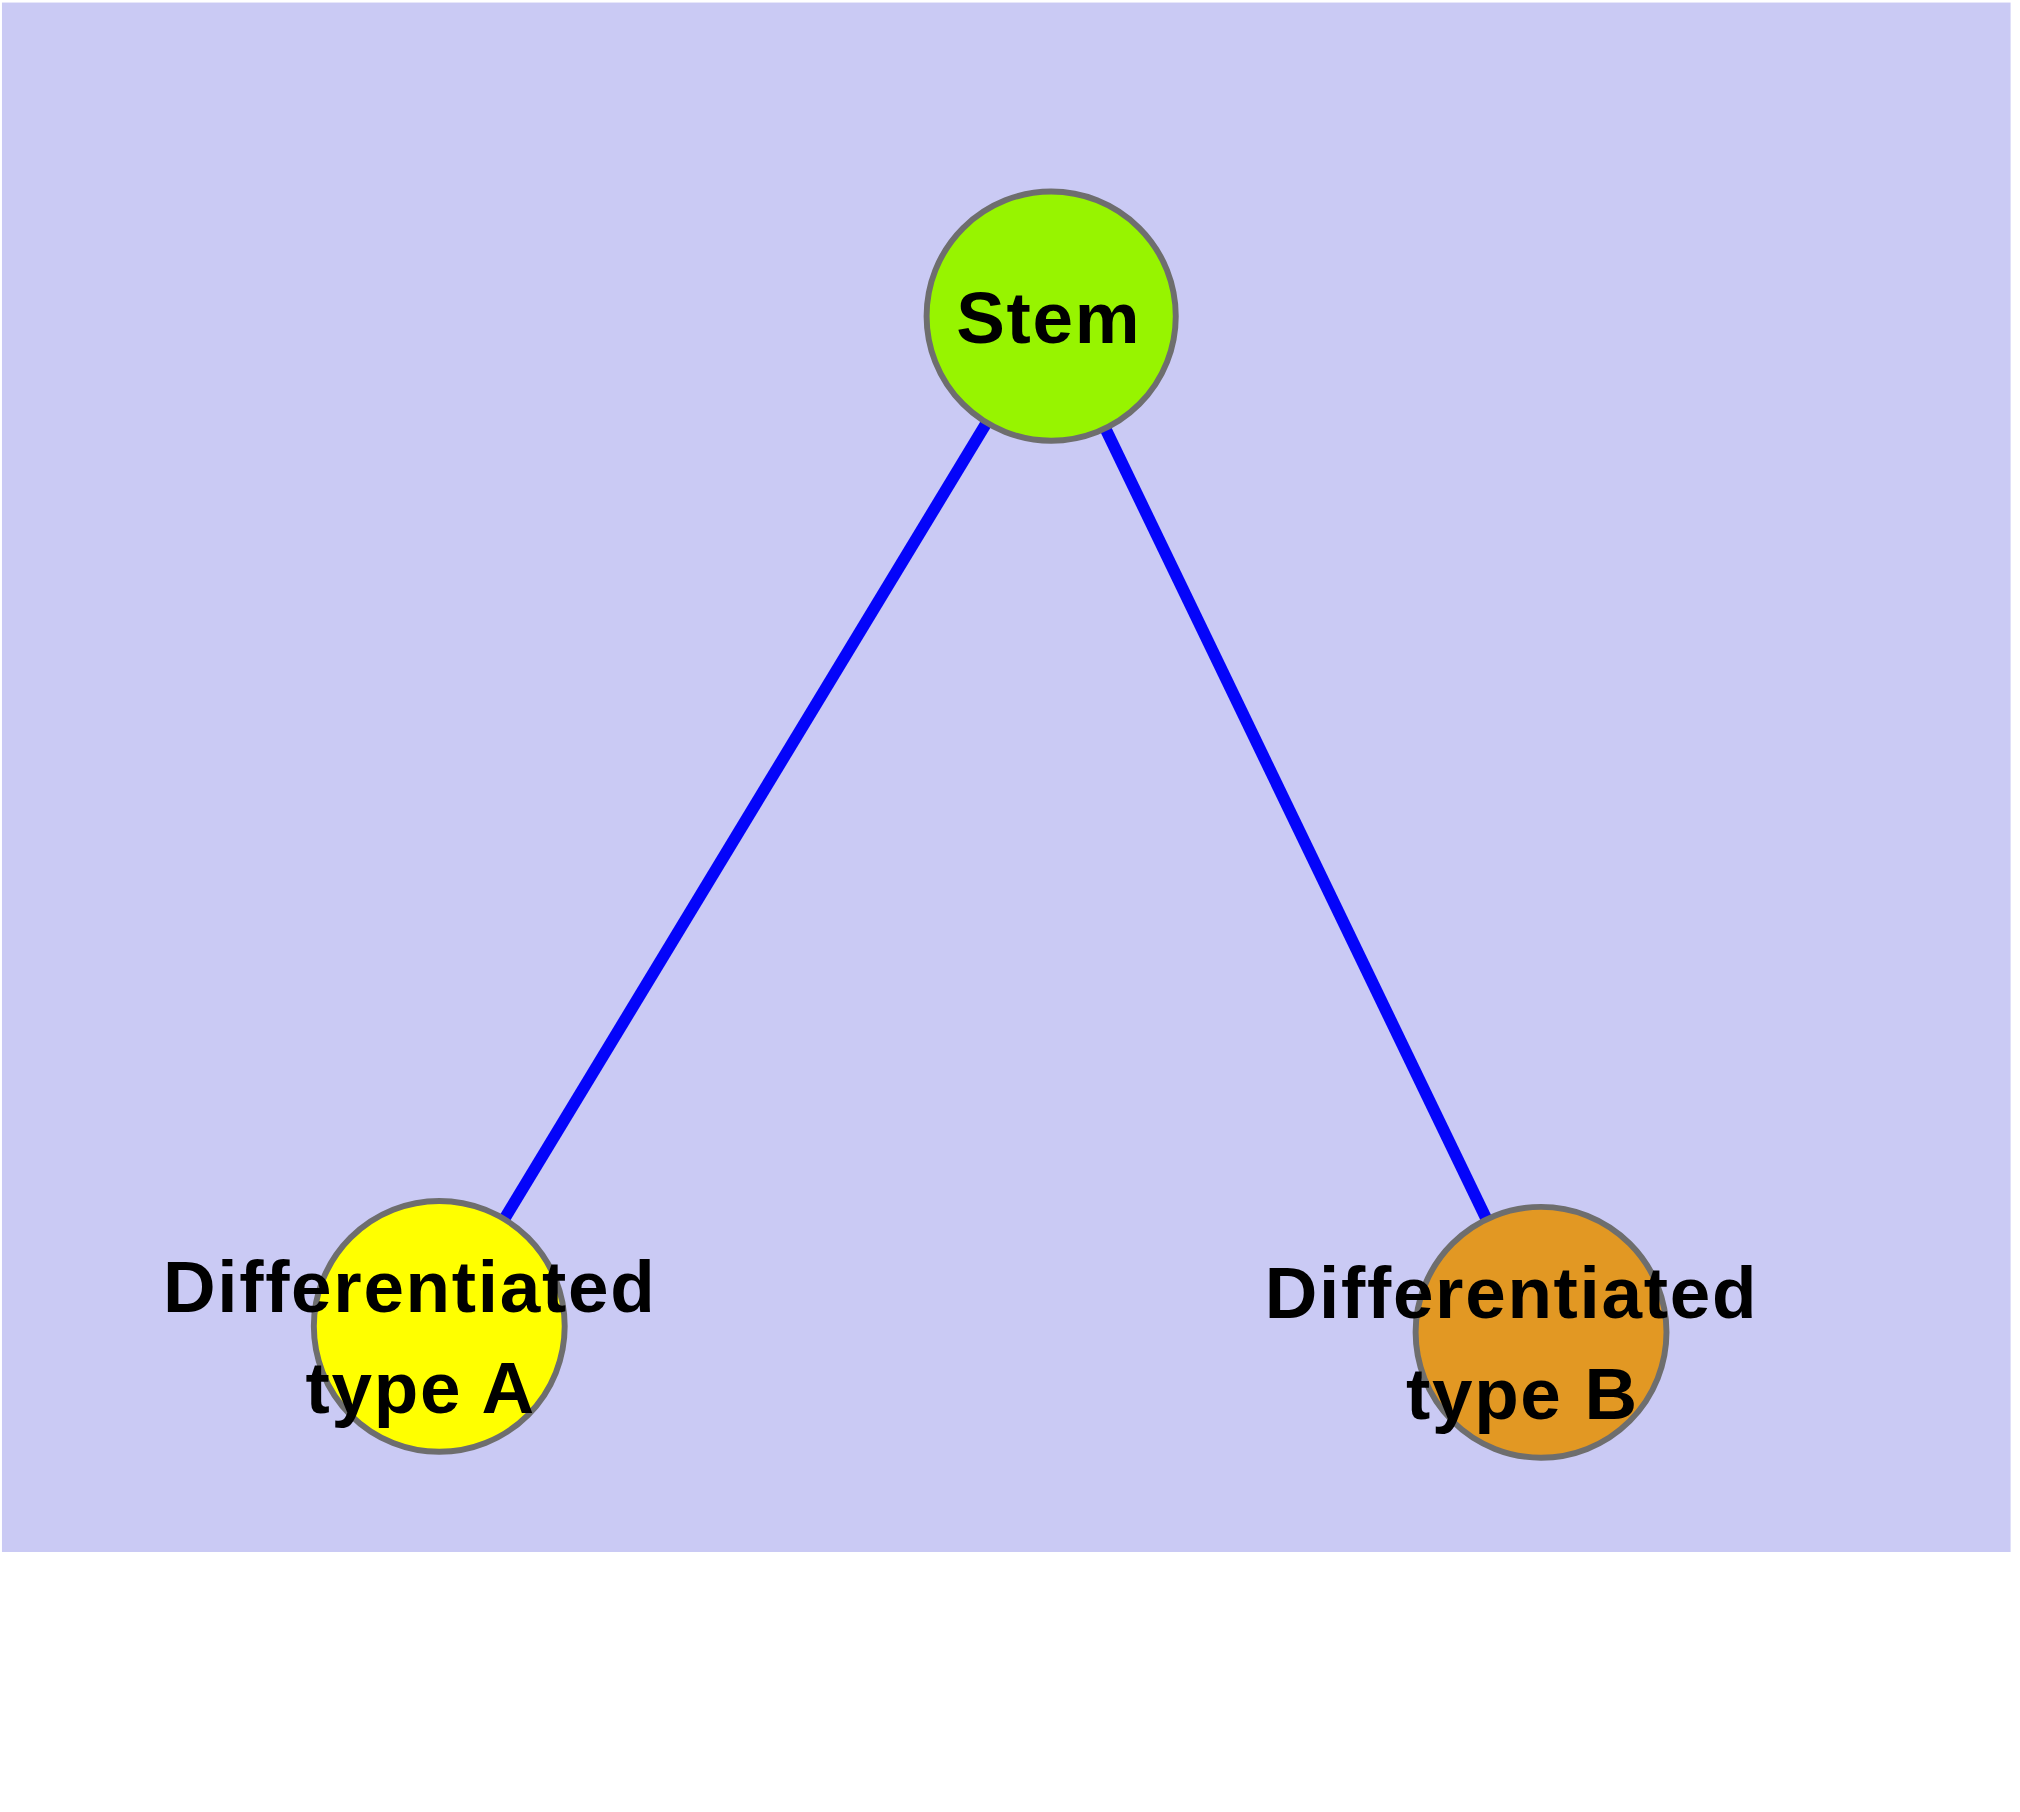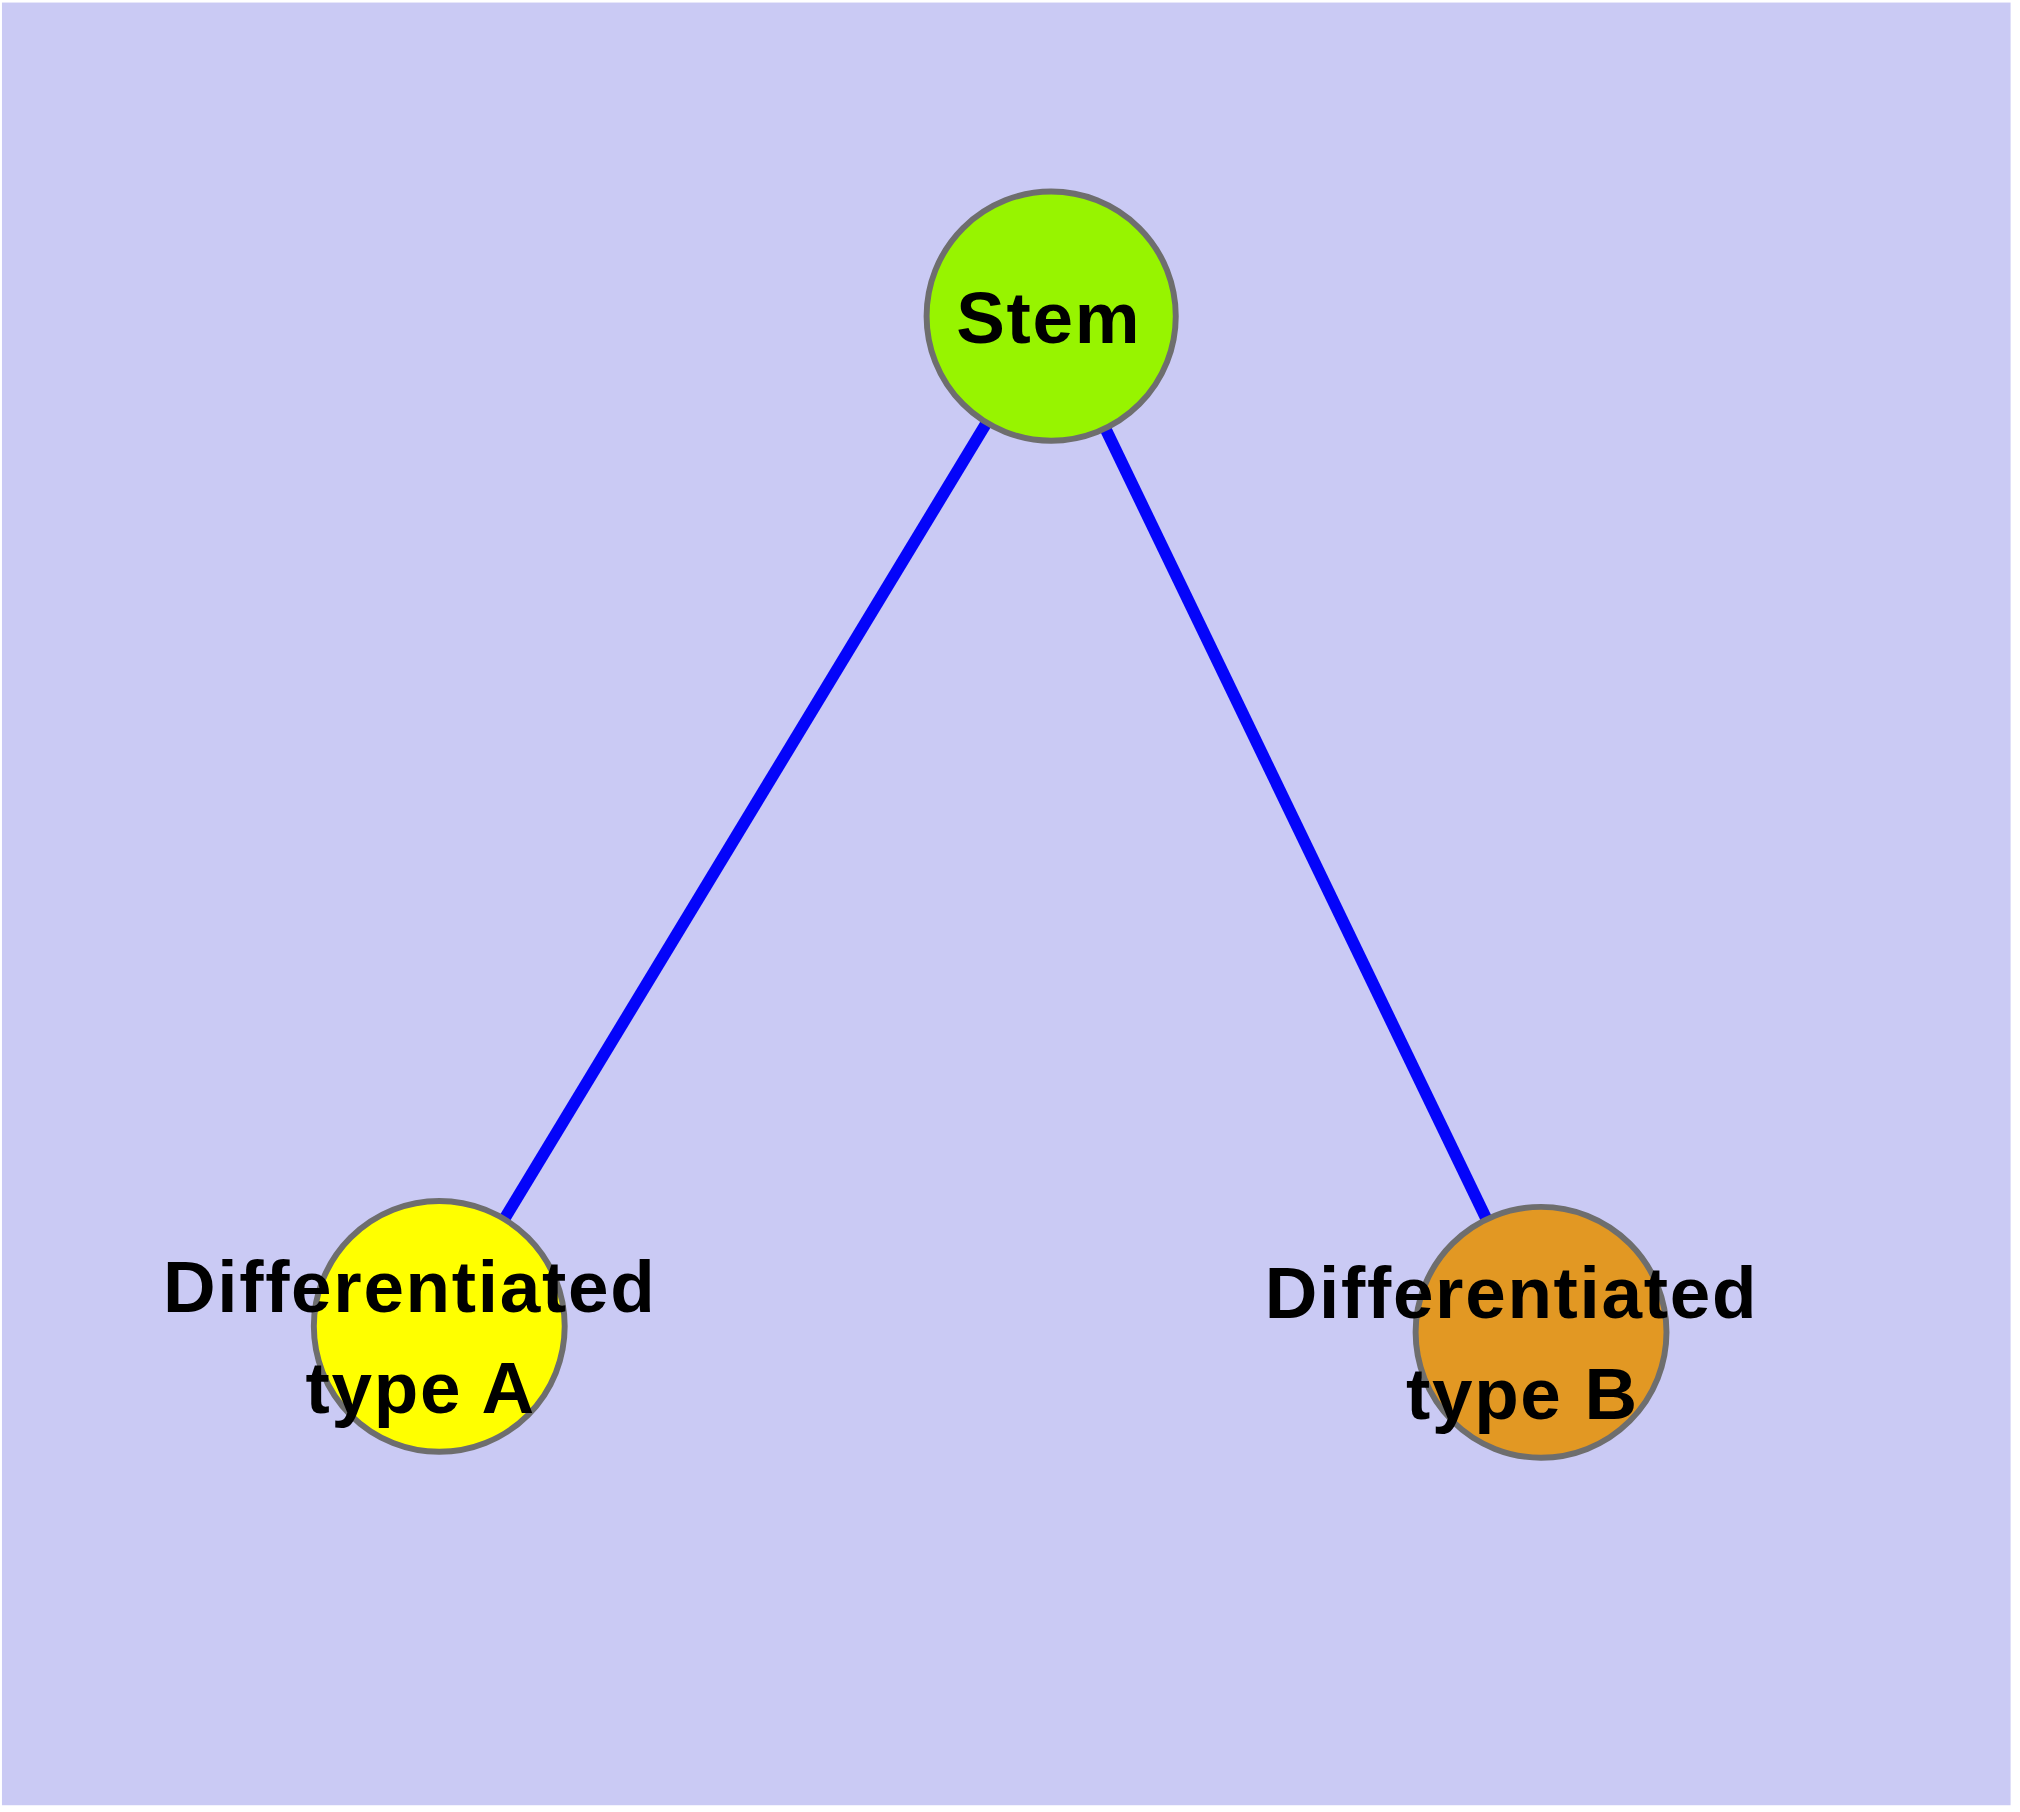--- a/index.html
+++ b/index.html
@@ -3,21 +3,21 @@
 <meta charset="utf-8">
 <style>
   html, body {
     margin: 0;
     padding: 0;
     background: #FFFFFF;
   }
   .stage {
     position: relative;
     width: 2021px;
-    height: 1812px;
+    height: 1552px;
   }
   svg {
     display: block;
   }
   .node-circle {
     stroke-linejoin: round;
   }
   .edge-line {
     stroke-linecap: butt;
   }

